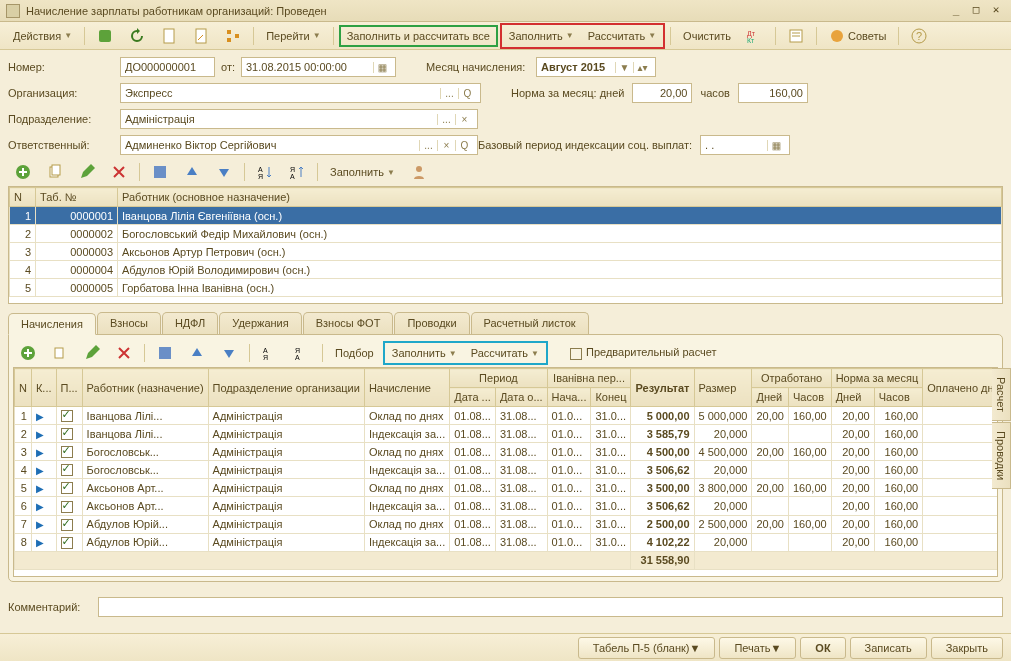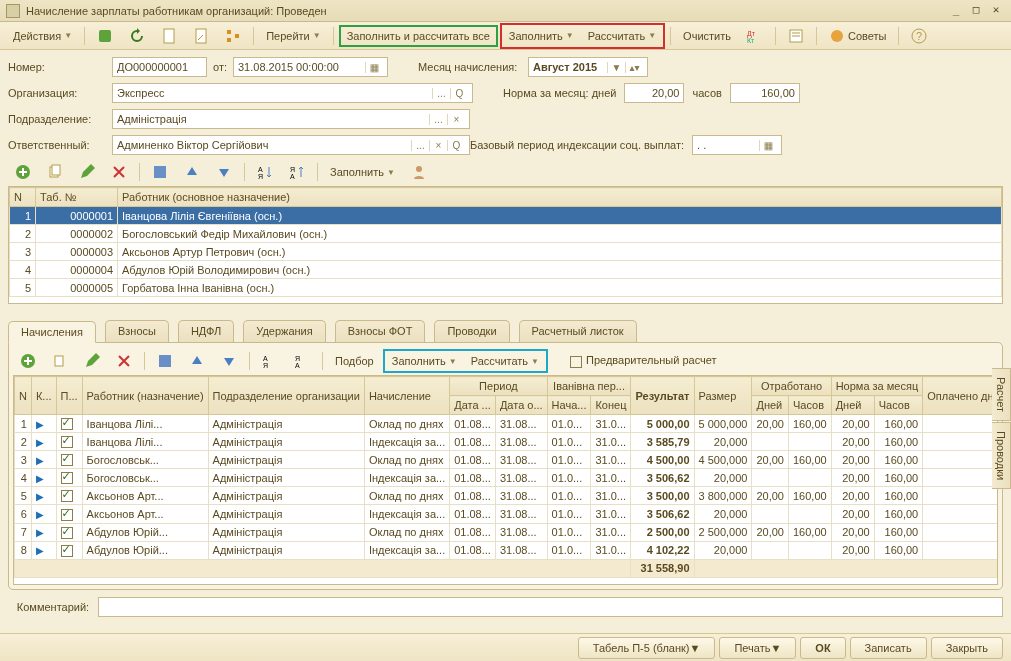--- a/index.html
+++ b/index.html
@@ -10,40 +10,40 @@
   .win-btn { width:18px; height:14px; text-align:center; line-height:12px; margin-left:2px; font-family:monospace; cursor:pointer; }
   .toolbar { background:linear-gradient(#f7efd7,#efe5c5); border-bottom:1px solid #d6c896; height:28px; display:flex; align-items:center; padding:2px 6px; gap:2px; }
   .tbtn { height:22px; padding:0 6px; display:inline-flex; align-items:center; border:1px solid transparent; border-radius:3px; cursor:pointer; white-space:nowrap; }
   .tbtn .drop { margin-left:3px; font-size:8px; color:#8c7d4e; }
   .sep { width:1px; height:18px; background:#d6c896; margin:0 3px; }
   .highlight-green { border:2px solid #2ea043 !important; border-radius:0; }
   .highlight-red   { border:2px solid #d32f2f !important; border-radius:0; }
   .highlight-blue  { border:2px solid #1fa7c9 !important; border-radius:0; }
   .content { padding:6px 8px 0; }
   .row { display:flex; align-items:center; margin-bottom:4px; min-height:22px; }
-  .lbl { width:104px; color:#5a4a20; }
+  .lbl { width:112px; color:#5a4a20; }
   .input { background:#fff; border:1px solid #c9b98c; height:20px; padding:0 4px; display:flex; align-items:center; }
   .input .endbtn { width:18px; text-align:center; border-left:1px solid #e0d7b6; color:#8c7d4e; cursor:pointer; font-size:10px; }
   .small-toolbar { display:flex; align-items:center; gap:2px; height:24px; margin:2px 0; }
   .small-toolbar .tbtn { height:20px; }
   table.grid { width:100%; border-collapse:collapse; background:#fff; }
   table.grid th { background:linear-gradient(#f5edd2,#ece1c0); border:1px solid #d6c896; font-weight:normal; color:#5a4a20; padding:3px 4px; text-align:left; white-space:nowrap; }
   table.grid td { border:1px solid #e8e0c4; padding:2px 4px; white-space:nowrap; height:18px; }
   .grid-wrap { border:1px solid #c9b98c; background:#fff; overflow:hidden; }
   tr.selected td { background:#3a6ea5; color:#fff; }
   .num { text-align:right; }
-  .tabs { display:flex; gap:8px; margin-top:16px; }
+  .tabs { display:flex; gap:0; margin-top:8px; }
   .tab { padding:4px 12px; background:linear-gradient(#f3ead0,#ebe0bf); border:1px solid #c9b98c; border-bottom:none; border-radius:5px 5px 0 0; margin-right:1px; cursor:pointer; }
   .tab.active { background:#f9f4e2; font-weight:normal; border-bottom:1px solid #f9f4e2; position:relative; top:1px; }
   .panel { border:1px solid #c9b98c; background:#f9f4e2; padding:4px; border-radius:0 5px 5px 5px; }
   .right-tabs { position:absolute; right:0; top:368px; display:flex; flex-direction:column; }
   .vtab { writing-mode:vertical-rl; padding:8px 3px; background:linear-gradient(90deg,#f3ead0,#ebe0bf); border:1px solid #c9b98c; border-left:none; margin-bottom:1px; cursor:pointer; font-size:11px; }
   .footer { position:absolute; bottom:0; left:0; right:0; height:28px; background:linear-gradient(#f7efd7,#efe5c5); border-top:1px solid #d6c896; display:flex; align-items:center; padding:0 8px; gap:4px; justify-content:flex-end; }
   .btn { height:22px; padding:0 14px; background:linear-gradient(#fdf8e7,#efe5c5); border:1px solid #c9b98c; border-radius:3px; cursor:pointer; display:inline-flex; align-items:center; }
-  .comment-row { position:absolute; bottom:44px; left:8px; right:8px; display:flex; align-items:center;text-align:center; }
+  .comment-row { position:absolute; bottom:44px; left:8px; right:8px; display:flex; align-items:center; }
   .chk { width:12px; height:12px; border:1px solid #8c7d4e; display:inline-block; vertical-align:middle; margin-right:4px; position:relative; }
   .chk.on::after { content:"✓"; position:absolute; top:-3px; left:0; font-size:11px; color:#2e6b1d; }
   svg.ic { width:16px; height:16px; vertical-align:middle; }
   .total-row td { background:#f3ead0; font-weight:bold; }
   .flag { color:#1f6fb5; font-size:10px; }
 </style>
 </head>
 <body>
 
 <div class="titlebar">

